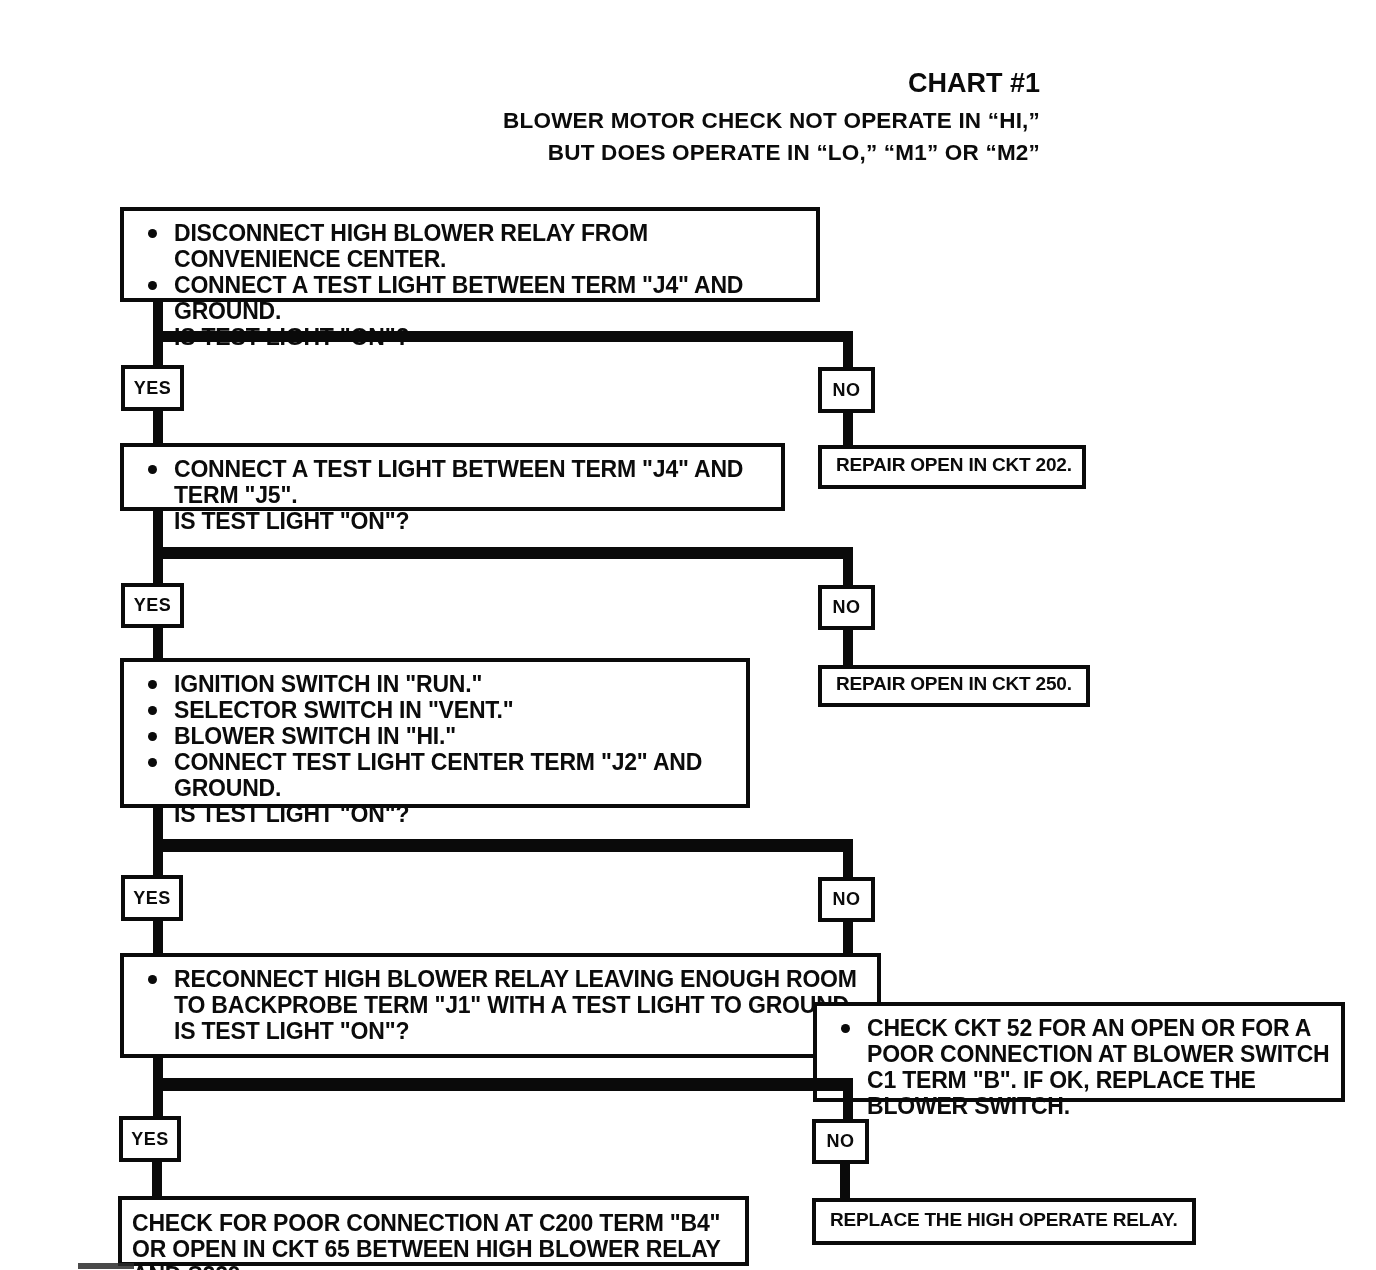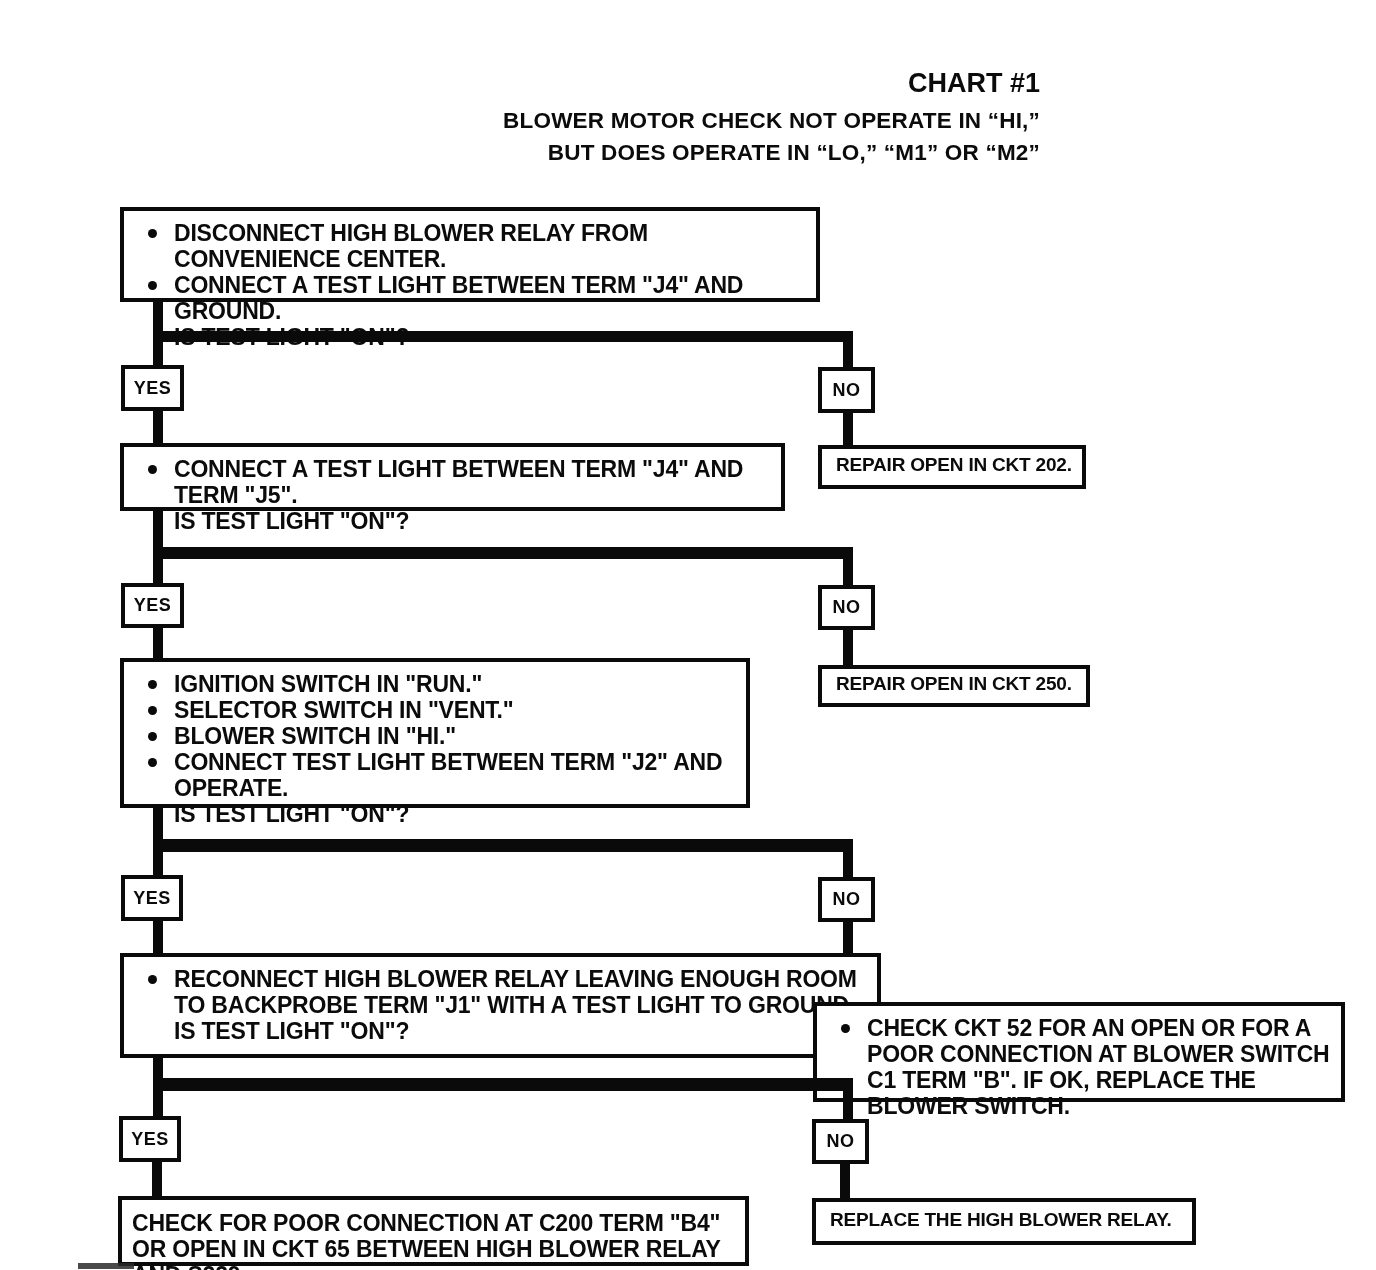--- a/index.html
+++ b/index.html
@@ -111,21 +111,21 @@
     <div class="brow">
       <span class="dot"></span>
       <span>SELECTOR SWITCH IN "VENT."</span>
     </div>
     <div class="brow">
       <span class="dot"></span>
       <span>BLOWER SWITCH IN "HI."</span>
     </div>
     <div class="brow">
       <span class="dot"></span>
-      <span>CONNECT TEST LIGHT BETWEEN TERM "J2" AND OPERATE.</span>
+      <span>CONNECT TEST LIGHT CENTER TERM "J2" AND GROUND.</span>
     </div>
     <div class="qline">IS TEST LIGHT "ON"?</div>
   </div>
   <div class="abs node result" style="left:818px;top:665px;width:272px;height:42px;">REPAIR OPEN IN CKT 250.</div>
 
   <div class="abs line" style="left:153px;top:808px;width:10px;height:67px;"></div>
   <div class="abs line" style="left:153px;top:839px;width:700px;height:13px;"></div>
   <div class="abs line" style="left:843px;top:852px;width:10px;height:25px;"></div>
   <div class="abs tag" style="left:121px;top:875px;width:62px;height:46px;">YES</div>
   <div class="abs tag" style="left:818px;top:877px;width:57px;height:45px;">NO</div>
@@ -148,17 +148,17 @@
 
   <div class="abs line" style="left:153px;top:1058px;width:10px;height:58px;"></div>
   <div class="abs line" style="left:153px;top:1078px;width:700px;height:13px;"></div>
   <div class="abs line" style="left:843px;top:1091px;width:10px;height:28px;"></div>
   <div class="abs tag" style="left:119px;top:1116px;width:62px;height:46px;">YES</div>
   <div class="abs tag" style="left:812px;top:1119px;width:57px;height:45px;">NO</div>
   <div class="abs line" style="left:152px;top:1162px;width:10px;height:34px;"></div>
   <div class="abs line" style="left:840px;top:1164px;width:10px;height:34px;"></div>
 
   <div class="abs node plain" style="left:118px;top:1196px;width:631px;height:70px;">CHECK FOR POOR CONNECTION AT C200 TERM "B4" OR OPEN IN CKT 65 BETWEEN HIGH BLOWER RELAY AND S229.</div>
-  <div class="abs node result" style="left:812px;top:1198px;width:384px;height:47px;">REPLACE THE HIGH BLOWER RELAY.</div>
+  <div class="abs node result" style="left:812px;top:1198px;width:384px;height:47px;">REPLACE THE HIGH OPERATE RELAY.</div>
 
   <div class="abs smudge" style="left:78px;top:1263px;width:56px;height:6px;"></div>
 
 </div>
 
 </body></html>

